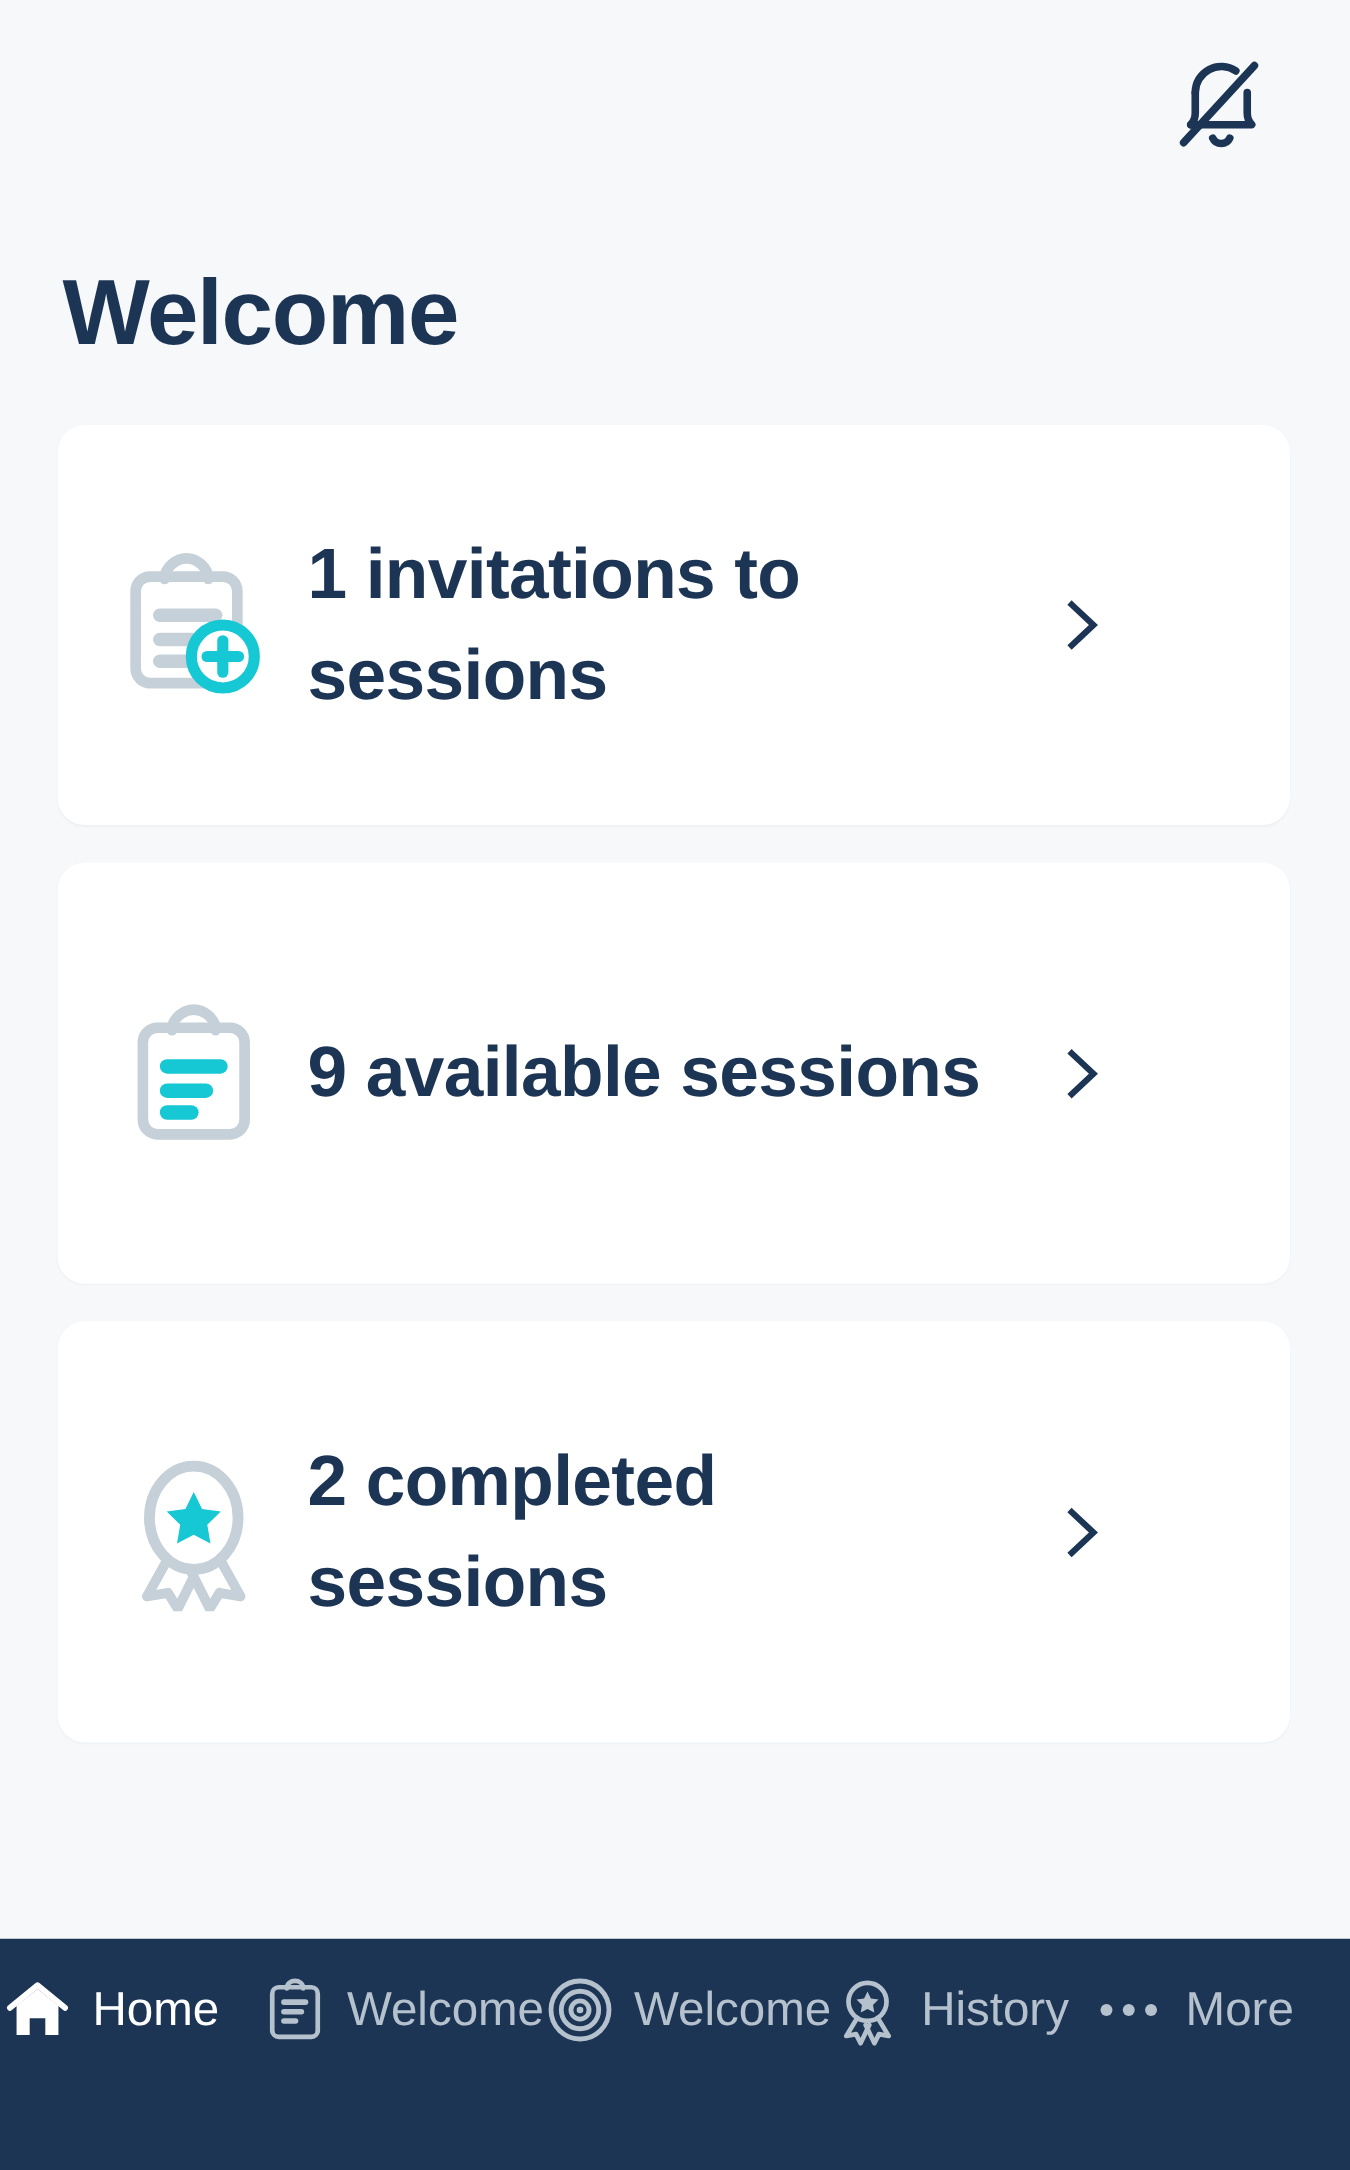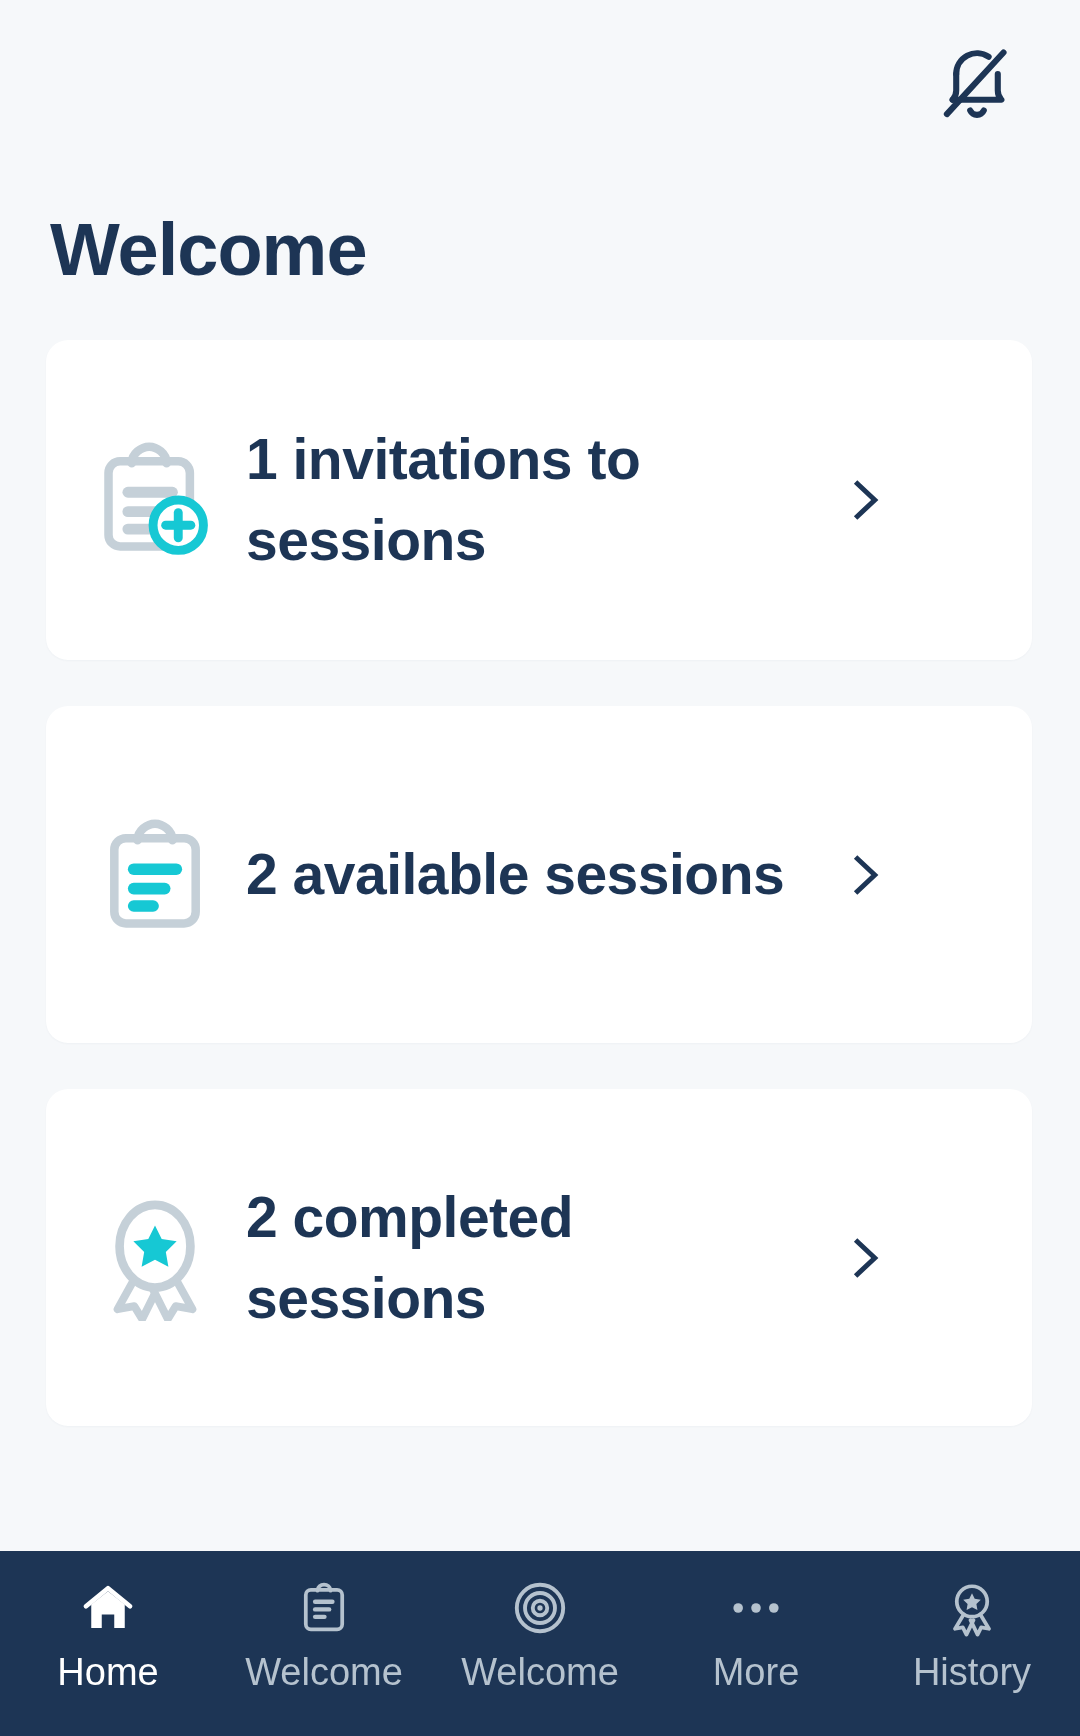--- a/index.html
+++ b/index.html
@@ -43,21 +43,21 @@
     color:#1d3555;
     line-height:1;
     text-align:right;
   }
 
   
   .cards {
     flex:1 1 auto;
     padding:10px 48px 0 46px;
     display:flex; flex-direction:column;
-    gap:46px;
+    gap:30px;
   }
   .card {
     background:#ffffff;
     border-radius:22px;
     display:flex;
     align-items:center;
     padding:0 44px 0 34px;
     cursor:pointer;
     box-shadow:0 1px 2px rgba(29,53,85,0.035);
   }
@@ -91,21 +91,21 @@
   .tabbar {
     flex:none;
     height:185px;
     background:#1d3555;
     display:flex;
     align-items:flex-start;
     padding-top:26px;
   }
   .tab {
     flex:1 1 0;
-    display:flex; flex-direction:column;
+    display:flex; 
     align-items:center;
     gap:14px;
     cursor:pointer;
     background:none; border:none;
   }
   .tab-icon { height:62px; display:flex; align-items:center; justify-content:center; }
   .tab-label {
     font-size:38px;
     color:#b5c2ce;
     line-height:1;
@@ -161,21 +161,21 @@
     <div class="card c2">
       <div class="card-icon">
         <svg width="124" height="124" viewBox="0 0 64 64" fill="none">
           <rect x="11" y="13" width="42" height="44" rx="6" stroke="#c5d0d8" stroke-width="4.4"></rect>
           <path d="M23 14c0-5 5-8.5 9-8.5s9 3.5 9 8.5" stroke="#c5d0d8" stroke-width="4.4" stroke-linecap="round"></path>
           <line x1="21" y1="29" x2="43" y2="29" stroke="#16c8d4" stroke-width="6" stroke-linecap="round"></line>
           <line x1="21" y1="39" x2="37" y2="39" stroke="#16c8d4" stroke-width="6" stroke-linecap="round"></line>
           <line x1="21" y1="48" x2="31" y2="48" stroke="#16c8d4" stroke-width="6" stroke-linecap="round"></line>
         </svg>
       </div>
-      <div class="card-title">2 available sessions</div>
+      <div class="card-title">9 available sessions</div>
       <div class="card-chevron">
         <svg width="52" height="52" viewBox="0 0 24 24" fill="none" stroke="#1d3555" stroke-width="2.3" stroke-linecap="square" stroke-linejoin="miter">
           <polyline points="8.5,4.5 16.5,12 8.5,19.5"></polyline>
         </svg>
       </div>
     </div>
 
     <div class="card c3">
       <div class="card-icon">
         <svg width="126" height="126" viewBox="0 0 64 64" fill="none">
@@ -227,36 +227,36 @@
           <circle cx="12" cy="12" r="6.2"></circle>
           <circle cx="12" cy="12" r="3"></circle>
           <circle cx="12" cy="12" r="1.1" fill="#b5c2ce" stroke="none"></circle>
         </svg>
       </span>
       <span class="tab-label">Welcome</span>
     </button>
 
     <button class="tab">
       <span class="tab-icon">
-        <svg width="62" height="62" viewBox="0 0 24 24" fill="#b5c2ce">
-          <circle cx="5.1" cy="12" r="1.85"></circle>
-          <circle cx="12" cy="12" r="1.85"></circle>
-          <circle cx="18.9" cy="12" r="1.85"></circle>
-        </svg>
-      </span>
-      <span class="tab-label">More</span>
-    </button>
-
-    <button class="tab">
-      <span class="tab-icon">
         <svg width="58" height="58" viewBox="0 0 24 24" fill="none" stroke="#b5c2ce" stroke-width="1.55" stroke-linejoin="round" stroke-linecap="round">
           <path d="M8.6 14.6 L5 20.6 L8.2 20 L9.7 23 L12.6 17"></path>
           <path d="M15.4 14.6 L19 20.6 L15.8 20 L14.3 23 L11.4 17"></path>
           <circle cx="12" cy="9.3" r="6.3"></circle>
           <path d="M12 5.9 l1.12 2.28 2.52.37 -1.82 1.78 .43 2.51 -2.25 -1.19 -2.25 1.19 .43 -2.51 -1.82 -1.78 2.52 -.37 z" fill="#b5c2ce" stroke="none"></path>
         </svg>
       </span>
       <span class="tab-label">History</span>
     </button>
 
+    <button class="tab">
+      <span class="tab-icon">
+        <svg width="62" height="62" viewBox="0 0 24 24" fill="#b5c2ce">
+          <circle cx="5.1" cy="12" r="1.85"></circle>
+          <circle cx="12" cy="12" r="1.85"></circle>
+          <circle cx="18.9" cy="12" r="1.85"></circle>
+        </svg>
+      </span>
+      <span class="tab-label">More</span>
+    </button>
+
   </div>
 
 </div>
 
 </body></html>

